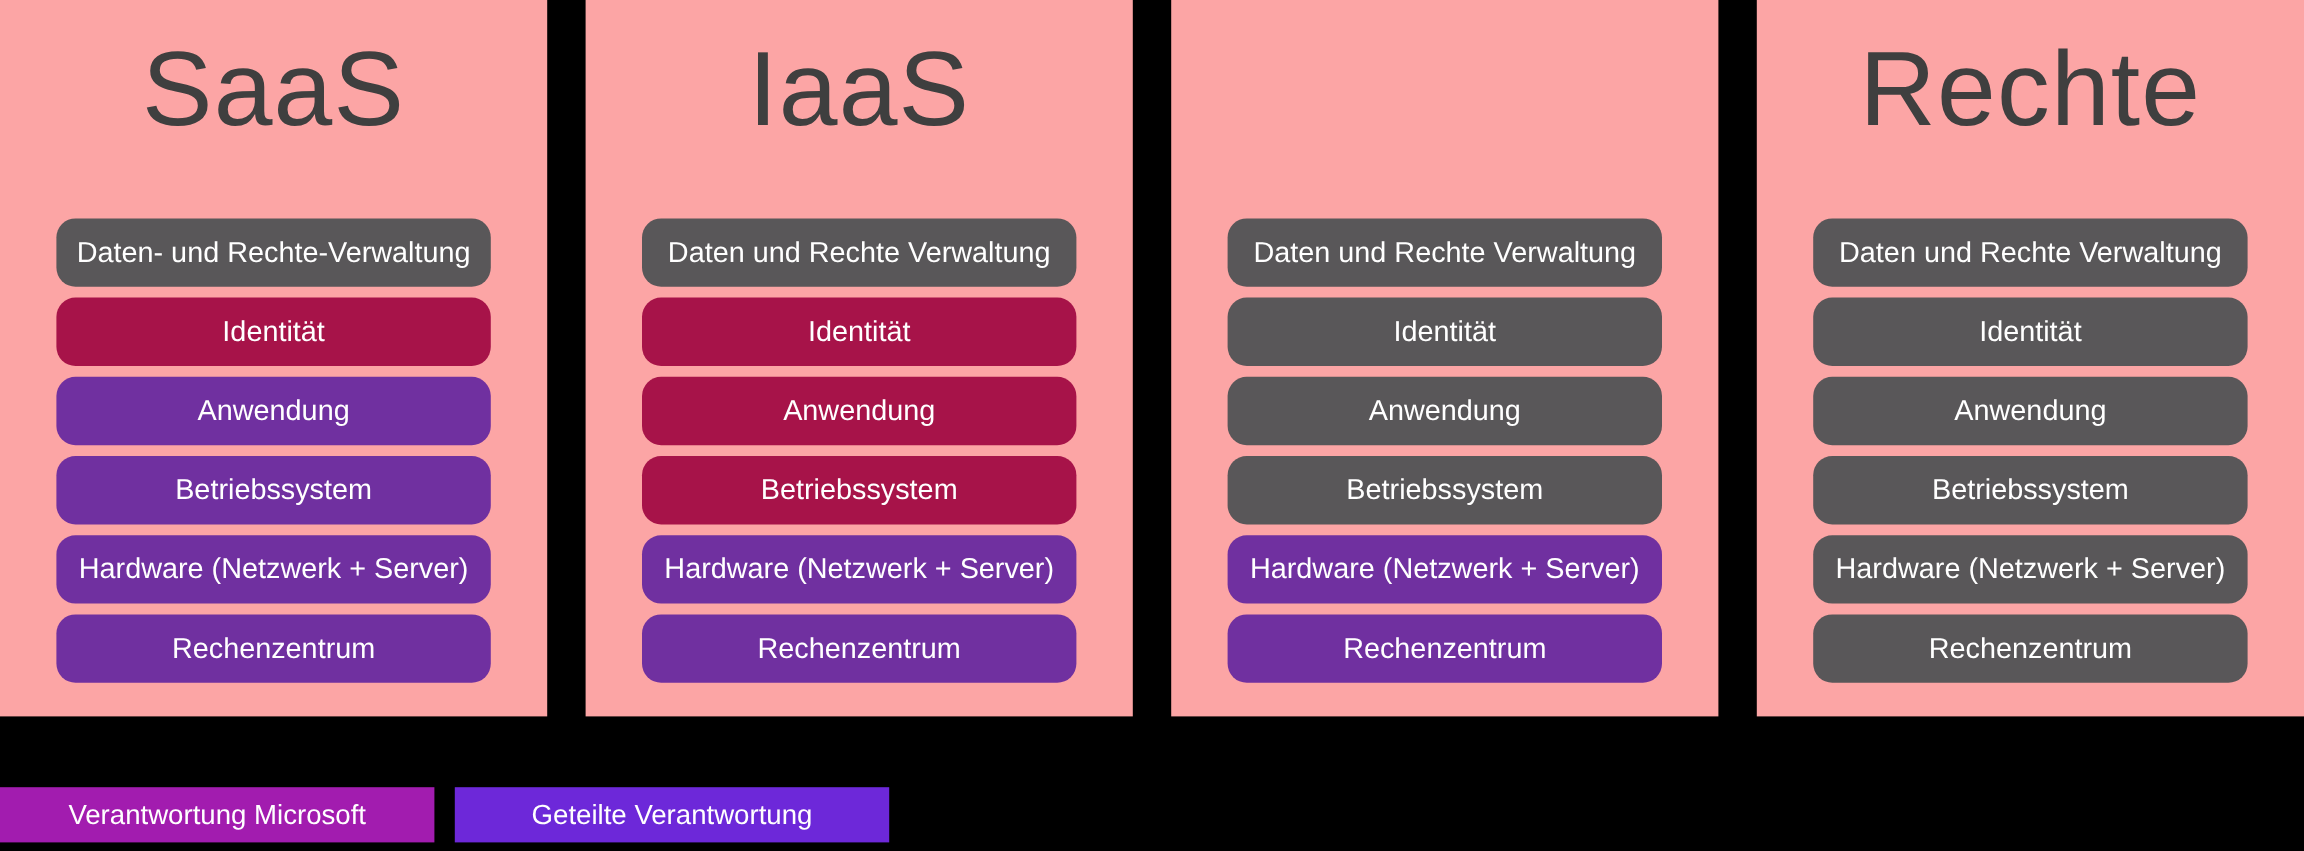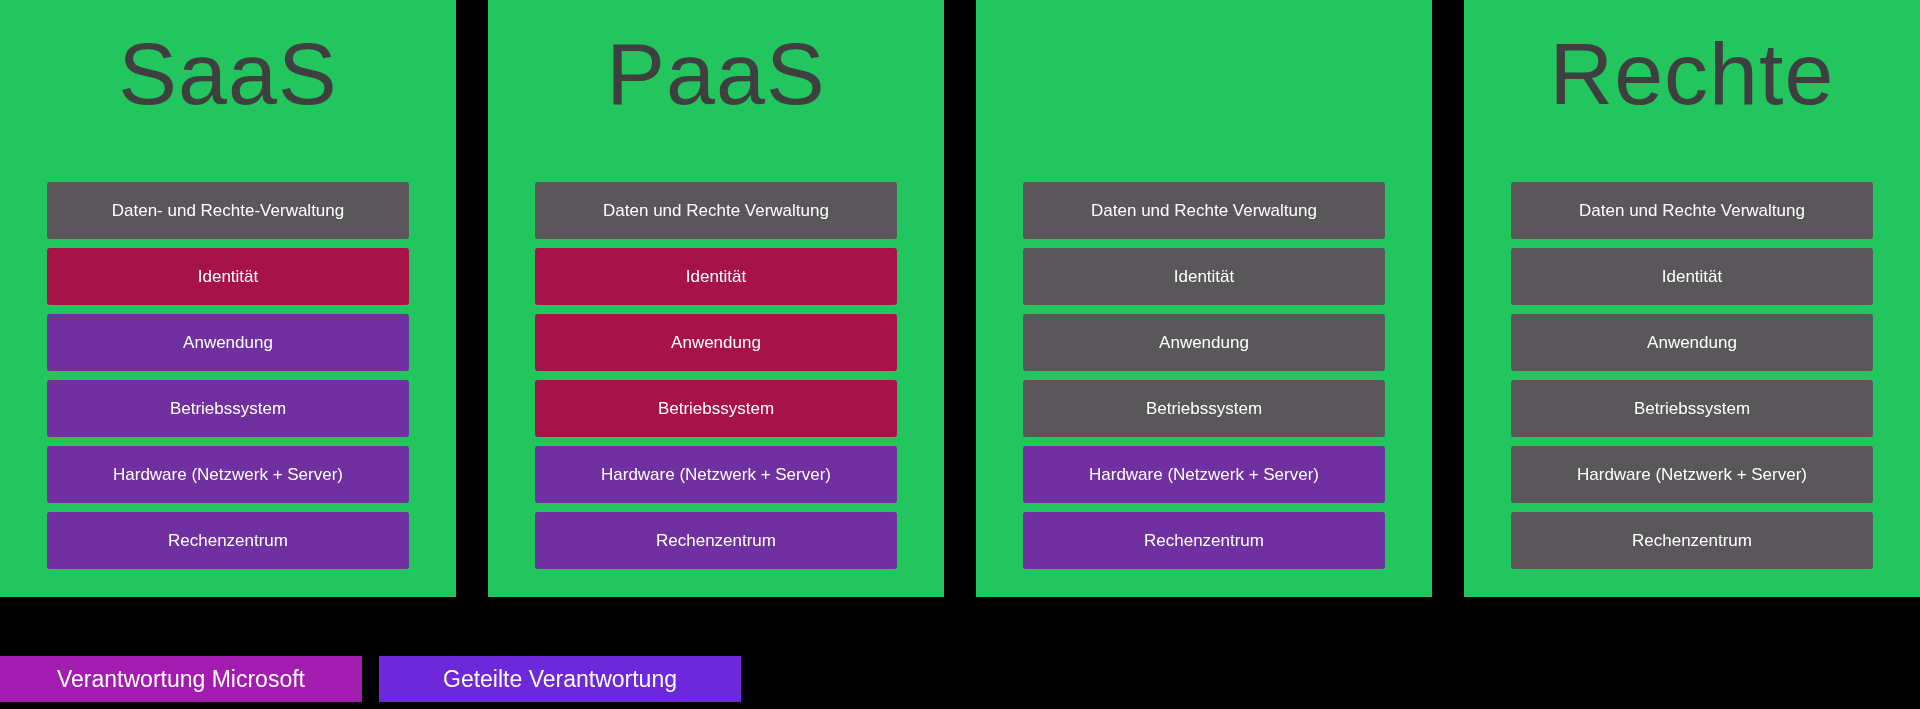--- a/index.html
+++ b/index.html
@@ -15,21 +15,21 @@
     position: relative;
     width: 1920px;
     height: 709px;
     background: #000000;
   }
   .panel {
     position: absolute;
     top: 0;
     width: 456px;
     height: 597px;
-    background: #22c55e;
+    background: #fca5a5;
   }
   .panel-title {
     margin-top: 26px;
     text-align: center;
     font-size: 88px;
     line-height: 1.1;
     font-weight: 400;
     color: #3F3F3F;
     letter-spacing: 1px;
   }
@@ -37,26 +37,26 @@
     position: absolute;
     top: 182px;
     left: 47px;
     right: 47px;
     display: flex;
     flex-direction: column;
     gap: 9px;
   }
   .layer-row {
     height: 57px;
-    border-radius: 3px;
+    border-radius: 16px;
     display: flex;
     align-items: center;
     justify-content: center;
     color: #FFFFFF;
-    font-size: 17px;
+    font-size: 24px;
     white-space: nowrap;
   }
   .legend {
     position: absolute;
     top: 656px;
     left: 0;
     display: flex;
     gap: 17px;
   }
   .legend-item {
@@ -81,21 +81,21 @@
       <div class="layer-row" style="background-color: rgb(89, 87, 89);">Daten- und Rechte-Verwaltung</div>
       <div class="layer-row" style="background-color: rgb(167, 19, 73);">Identität</div>
       <div class="layer-row" style="background-color: rgb(112, 48, 160);">Anwendung</div>
       <div class="layer-row" style="background-color: rgb(112, 48, 160);">Betriebssystem</div>
       <div class="layer-row" style="background-color: rgb(112, 48, 160);">Hardware (Netzwerk + Server)</div>
       <div class="layer-row" style="background-color: rgb(112, 48, 160);">Rechenzentrum</div>
     </div>
   </div>
 
   <div class="panel" style="left:488px">
-    <div class="panel-title">PaaS</div>
+    <div class="panel-title">IaaS</div>
     <div class="rows">
       <div class="layer-row" style="background-color: rgb(89, 87, 89);">Daten und Rechte Verwaltung</div>
       <div class="layer-row" style="background-color: rgb(167, 19, 73);">Identität</div>
       <div class="layer-row" style="background-color: rgb(167, 19, 73);">Anwendung</div>
       <div class="layer-row" style="background-color: rgb(167, 19, 73);">Betriebssystem</div>
       <div class="layer-row" style="background-color: rgb(112, 48, 160);">Hardware (Netzwerk + Server)</div>
       <div class="layer-row" style="background-color: rgb(112, 48, 160);">Rechenzentrum</div>
     </div>
   </div>
 

